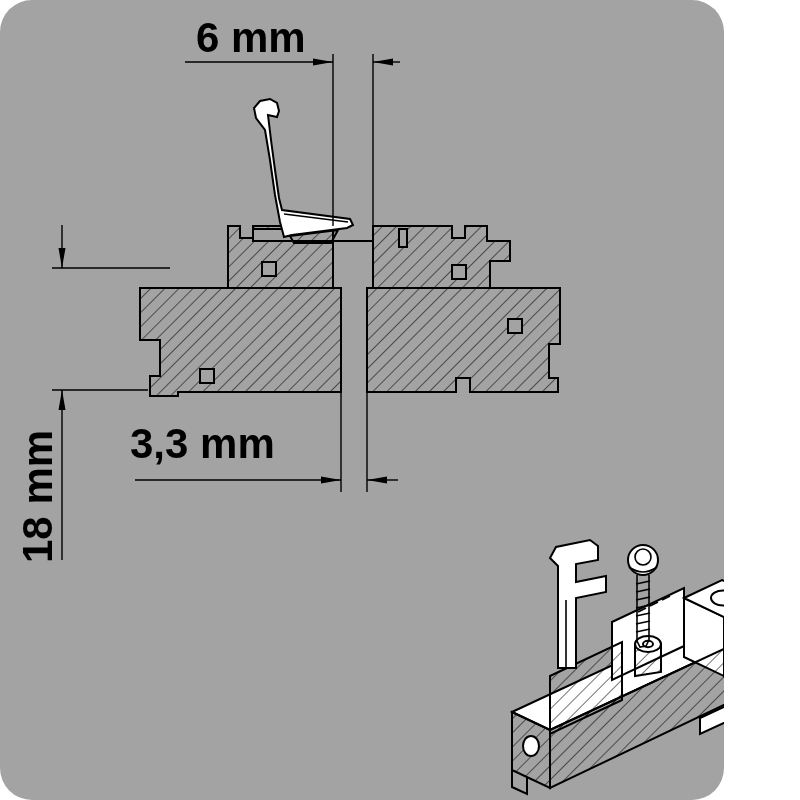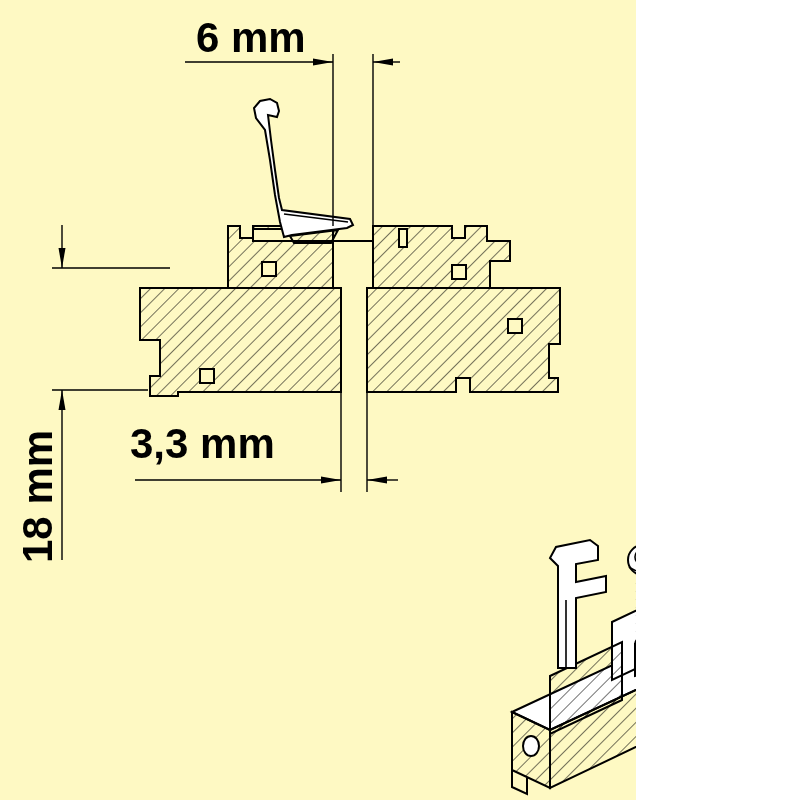--- a/index.html
+++ b/index.html
@@ -1,16 +1,16 @@
 <!DOCTYPE html>
 <html><head>
 <meta charset="utf-8">
 <style>
   html,body{margin:0;padding:0;background:#ffffff;}
-  #stage{position:relative;width:636px;height:800px;background:#fef9c3;overflow:hidden;}
+  #stage{position:relative;width:724px;height:800px;background:#a3a3a3;overflow:hidden;border-radius:32px;}
   svg{display:block;}
   .ink{stroke:#000;fill:none;stroke-width:2;stroke-linejoin:miter;stroke-linecap:butt;}
   .hatched{fill:url(#hatch);stroke:#000;stroke-width:2;stroke-linejoin:miter;fill-rule:evenodd;}
   .whiteface{fill:#ffffff;stroke:#000;stroke-width:2;stroke-linejoin:miter;}
   .dimline{stroke:#000;stroke-width:1.4;fill:none;}
   .arrow{fill:#000;stroke:none;}
   .dimtext{font-family:"Liberation Sans",sans-serif;font-size:42px;font-weight:600;fill:#000;}
   .thin{stroke:#000;stroke-width:1.6;fill:none;}
 </style>
 </head>

